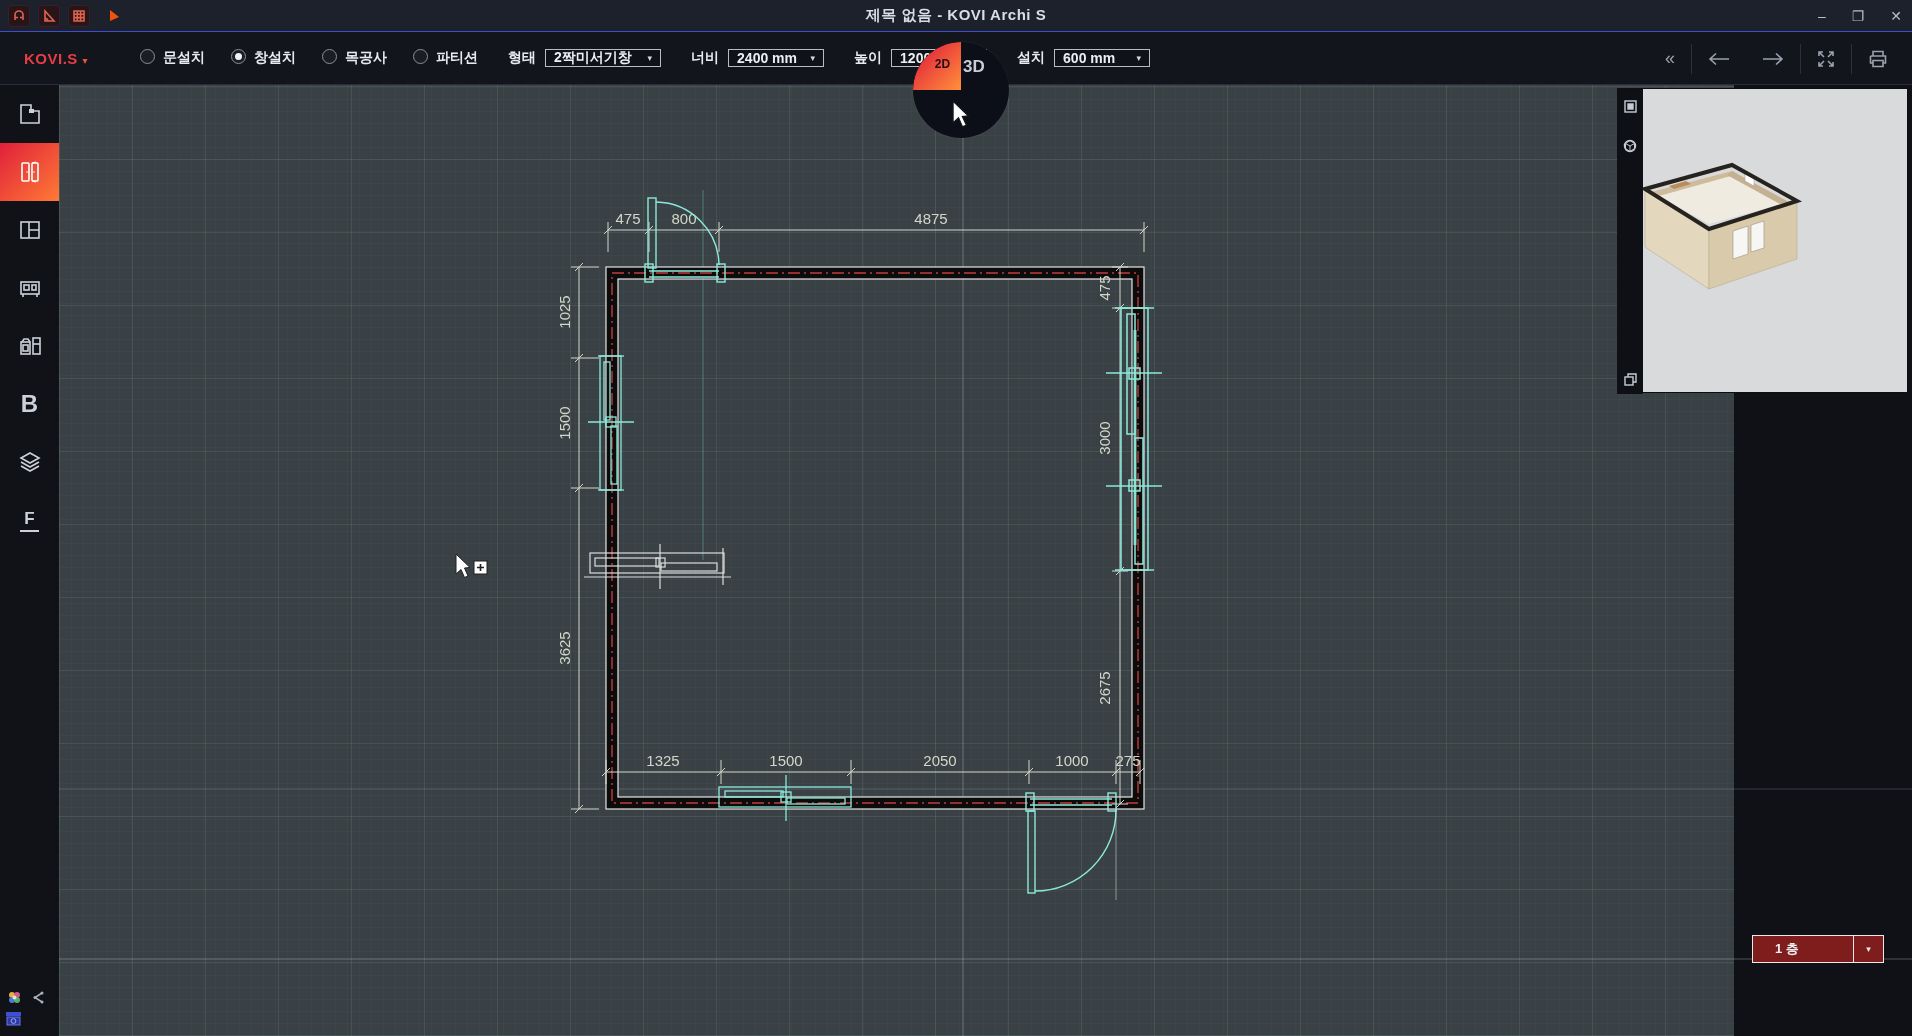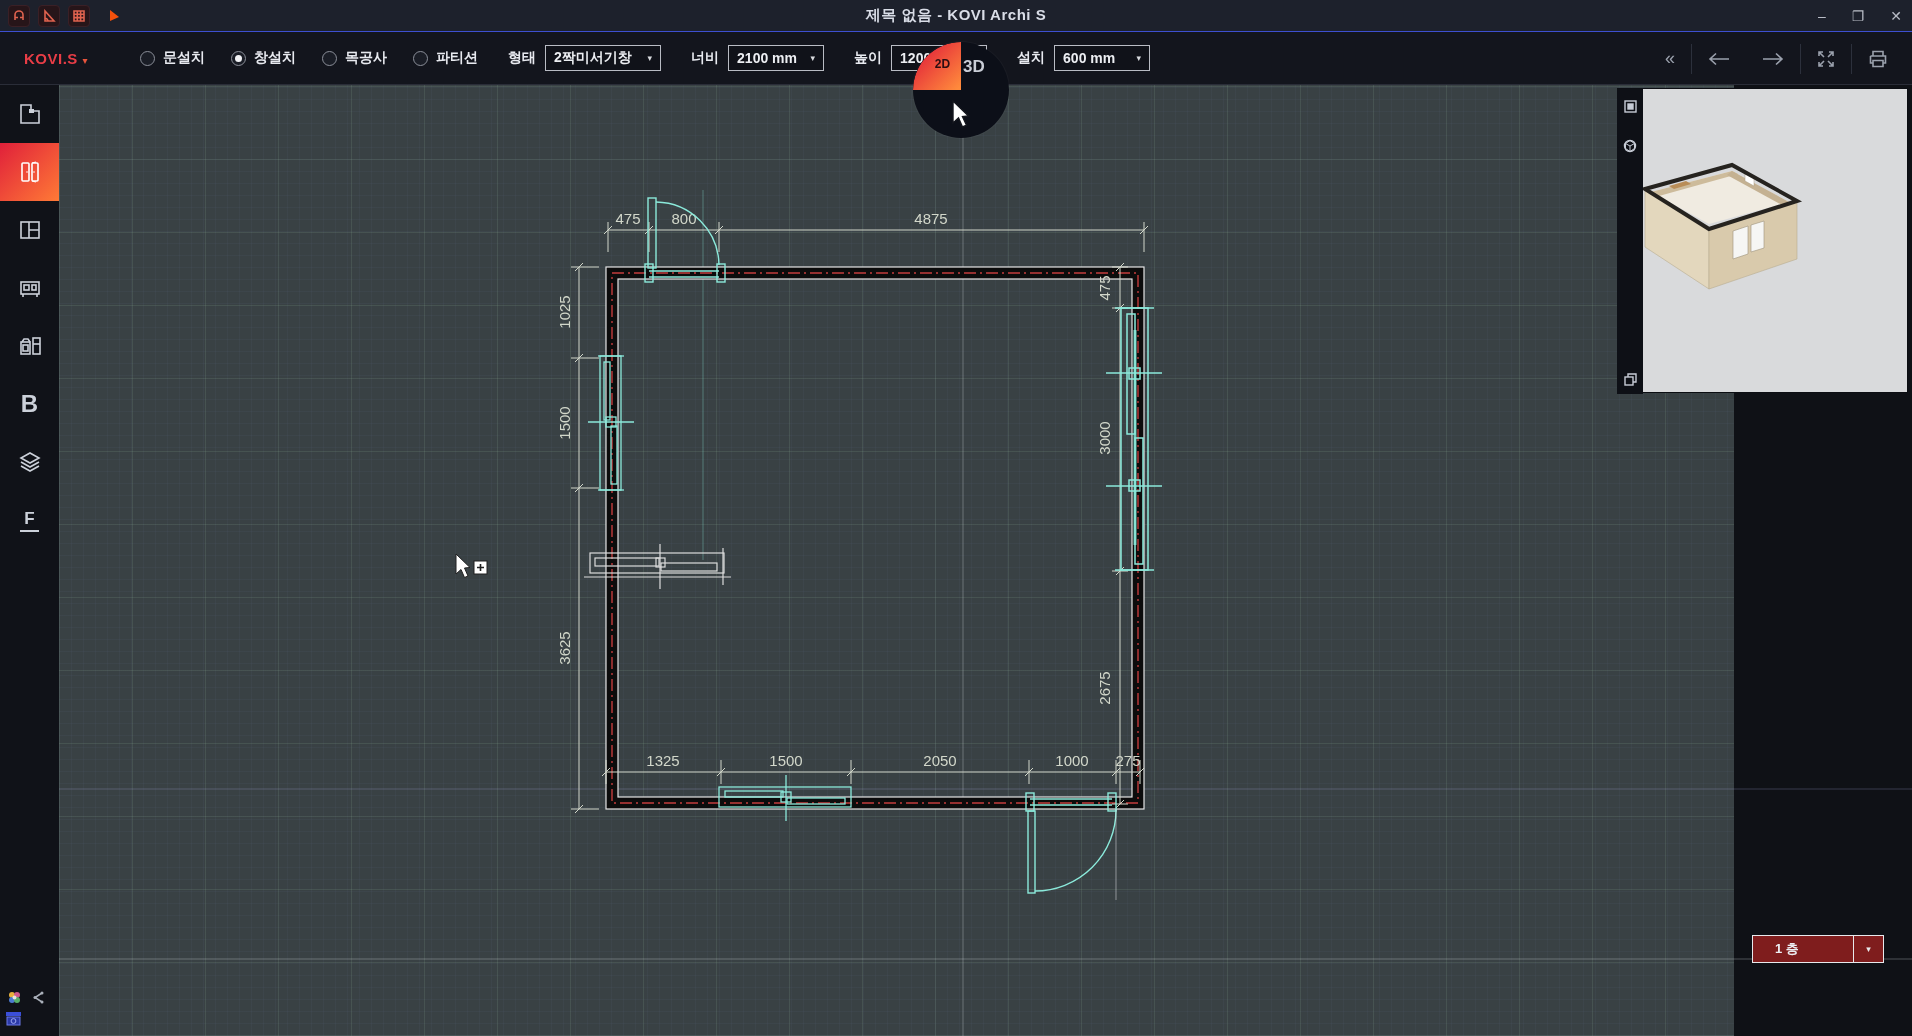--- a/index.html
+++ b/index.html
@@ -17,26 +17,26 @@
     font-size:15px; font-weight:bold; letter-spacing:.5px; pointer-events:none; }
   #win-controls { position:absolute; right:10px; top:0; height:32px; display:flex; gap:26px;
     align-items:center; color:#b8bcc6; font-size:14px; }
 
   
   #toolbar { position:absolute; left:0; top:32px; width:1912px; height:53px;
     background:#13151d; border-bottom:1px solid #2a2d38; display:flex; align-items:center; }
   #logo { color:#e83d46; font-weight:bold; font-size:15px; margin-left:24px; letter-spacing:.5px; }
   #logo .caret { font-size:10px; color:#e8543c; }
   .radio-group { display:flex; align-items:center; gap:26px; margin-left:52px; }
-  .radio { display:flex; align-items:center; gap:8px; color:#e8eaf0; font-size:14px; font-weight:bold; }
+  .radio { display:flex; align-items:flex-start; gap:8px; color:#e8eaf0; font-size:14px; font-weight:bold; }
   .radio .dot { width:15px; height:15px; border-radius:50%; border:1.5px solid #8b8f99; background:#1a1d26; position:relative; }
   .radio.checked .dot::after { content:""; position:absolute; left:3px; top:3px; width:7px; height:7px;
     border-radius:50%; background:#f2f3f6; }
   .field { display:flex; align-items:center; gap:9px; margin-left:30px; color:#e8eaf0; font-size:14px; font-weight:bold; }
-  .select { min-width:96px; height:26px; background:#101219; border:1px solid #b9bcc4; color:#eceef2;
+  .select { min-width:96px; height:18px; background:#101219; border:1px solid #b9bcc4; color:#eceef2;
     font-size:14px; font-weight:bold; display:flex; align-items:center; justify-content:space-between;
     padding:0 8px; gap:10px; }
   .select .caret { font-size:9px; color:#d8dade; }
 
   
   #toolbar-right { position:absolute; right:8px; top:32px; height:53px; display:flex; align-items:center; gap:0; }
   .nav-ic { padding:0 16px; color:#9ba1ad; display:flex; align-items:center; }
   .nav-sep { width:1px; height:30px; background:#2c303c; }
 
   
@@ -145,21 +145,21 @@
   <div class="field">
     <span>형태</span>
     <span class="select" style="min-width:116px">
       <span>2짝미서기창</span>
       <span class="caret">▾</span>
       </span>
   </div>
   <div class="field">
     <span>너비</span>
     <span class="select">
-      <span>2100 mm</span>
+      <span>2400 mm</span>
       <span class="caret">▾</span>
       </span>
   </div>
   <div class="field">
     <span>높이</span>
     <span class="select">
       <span>1200 mm</span>
       <span class="caret">▾</span>
       </span>
   </div>

